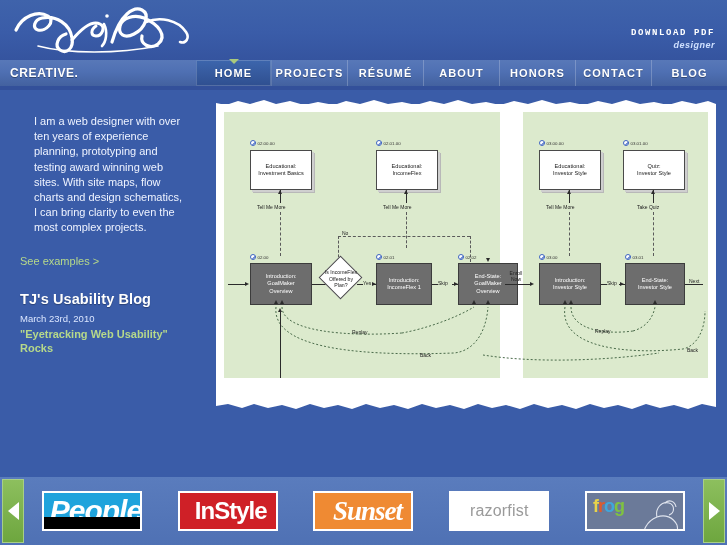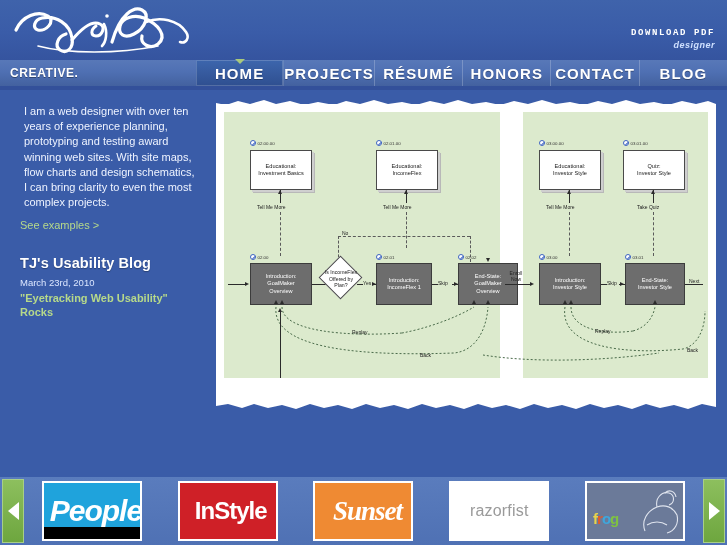--- a/index.html
+++ b/index.html
@@ -40,21 +40,21 @@
     display:flex; align-items:stretch;
   }
   #creative-word {
     width:196px; display:flex; align-items:center; padding-left:10px;
     color:#ffffff; font-size:12px; font-weight:bold; letter-spacing:.6px;
     text-shadow:0 1px 0 rgba(0,0,0,.35);
   }
   #nav-items { display:flex; flex:1; }
   .nav-item {
     flex:1; display:flex; align-items:center; justify-content:center;
-    color:#ffffff; font-size:15px; font-weight:bold; letter-spacing:1.1px;
+    color:#ffffff; font-size:11px; font-weight:bold; letter-spacing:1.1px;
     text-transform:uppercase;
     border-right:1px solid rgba(255,255,255,.22);
     cursor:pointer; position:relative;
     text-shadow:0 1px 0 rgba(0,0,0,.3);
   }
   .nav-item:last-child { border-right:none; }
   .nav-item.active {
     background:linear-gradient(180deg,#3d66ad 0%, #2f4f90 100%);
     box-shadow:inset 0 0 0 1px rgba(255,255,255,.18);
   }
@@ -75,21 +75,21 @@
   #sidebar {
     position:absolute; left:20px; top:100px; width:182px; height:360px;
     color:#ffffff;
   }
   .side-h {
     font-size:14.5px; font-weight:bold; letter-spacing:.1px;
     margin:0 0 5px 0; line-height:17px;
     text-shadow:0 1px 1px rgba(0,0,0,.3);
   }
   .side-p {
-    font-size:11px; line-height:15.2px; color:#eef3ff; margin:4px;
+    font-size:11px; line-height:15.2px; color:#eef3ff; margin:14px;
   }
   .side-link {
     color:#b6d98a; font-size:11px; text-decoration:none; cursor:pointer;
     display:inline-block; margin-top:5px;
   }
   .side-link.inline { margin-top:0; }
   #blog-block { margin-top:22px; }
   .blog-date { font-size:9.5px; color:#dbe6ff; margin:0 0 3px 0; }
   .blog-title {
     font-size:11px; font-weight:bold; color:#b6d98a; line-height:14px;
@@ -202,21 +202,21 @@
   .car-arrow .tri-l {
     width:0;height:0;border-top:9px solid transparent;border-bottom:9px solid transparent;
     border-right:11px solid #ffffff;
   }
   .car-arrow .tri-r {
     width:0;height:0;border-top:9px solid transparent;border-bottom:9px solid transparent;
     border-left:11px solid #ffffff;
   }
   #car-track { flex:1; display:flex; align-items:center; justify-content:space-around; }
   .logo-card {
-    width:100px; height:60px; background:#ffffff; border:2px solid #ffffff;
+    width:100px; height:40px; background:#ffffff; border:2px solid #ffffff;
     overflow:hidden; cursor:pointer; position:relative;
     display:flex; align-items:center; justify-content:center;
   }
   .logo-people { background:#1fa3dc; }
   .logo-people .lt {
     font-size:30px; font-weight:bold; color:#ffffff; font-style:italic;
     letter-spacing:-1px; transform:translateX(4px);
   }
   .logo-people::after{
     content:""; position:absolute; left:0; right:0; bottom:0; height:12px;
@@ -249,21 +249,21 @@
     border-radius:50%; background:#0b6a9c;
   }
   .pru-mark::after{
     content:""; position:absolute; left:4px; top:17px; width:22px; height:5px;
     border-radius:50%; background:#0b6a9c;
   }
   .logo-razorfist { background:#ffffff; }
   .logo-razorfist .lt { font-size:16px; color:#9a9a9a; letter-spacing:.2px; }
   .logo-frog { background:#6b7a99; }
   .logo-frog .lt {
-    font-size:15px; font-weight:bold; letter-spacing:-1px;
+    font-size:18px; font-weight:bold; letter-spacing:-1px;
     position:absolute; left:6px; bottom:12px;
   }
   .logo-frog .lt b:nth-child(1){color:#e8d44a;}
   .logo-frog .lt b:nth-child(2){color:#e05a2b;}
   .logo-frog .lt b:nth-child(3){color:#3fa7dc;}
   .logo-frog .lt b:nth-child(4){color:#7fc241;}
   .frog-sketch {
     position:absolute; right:2px; top:2px; width:46px; height:50px;
   }
 </style>
@@ -289,20 +289,21 @@
     <span class="dl-sub">designer</span>
   </div>
 </div>
 
 <div id="navbar">
   <div id="creative-word">CREATIVE.</div>
   <div id="nav-items">
     <div class="nav-item active">Home</div>
     <div class="nav-item">Projects</div>
     <div class="nav-item">Résumé</div>
+    <div class="nav-item">About</div>
     <div class="nav-item">Honors</div>
     <div class="nav-item">Contact</div>
     <div class="nav-item">Blog</div>
   </div>
 </div>
 <div id="nav-underline"></div>
 
 <div id="sidebar">
   <p class="side-p">I am a web designer with over ten years of experience planning, prototyping and testing award winning web sites. With site maps, flow charts and design schematics, I can bring clarity to even the most complex projects.</p>
   <a class="side-link" href="#">See examples &gt;</a>

